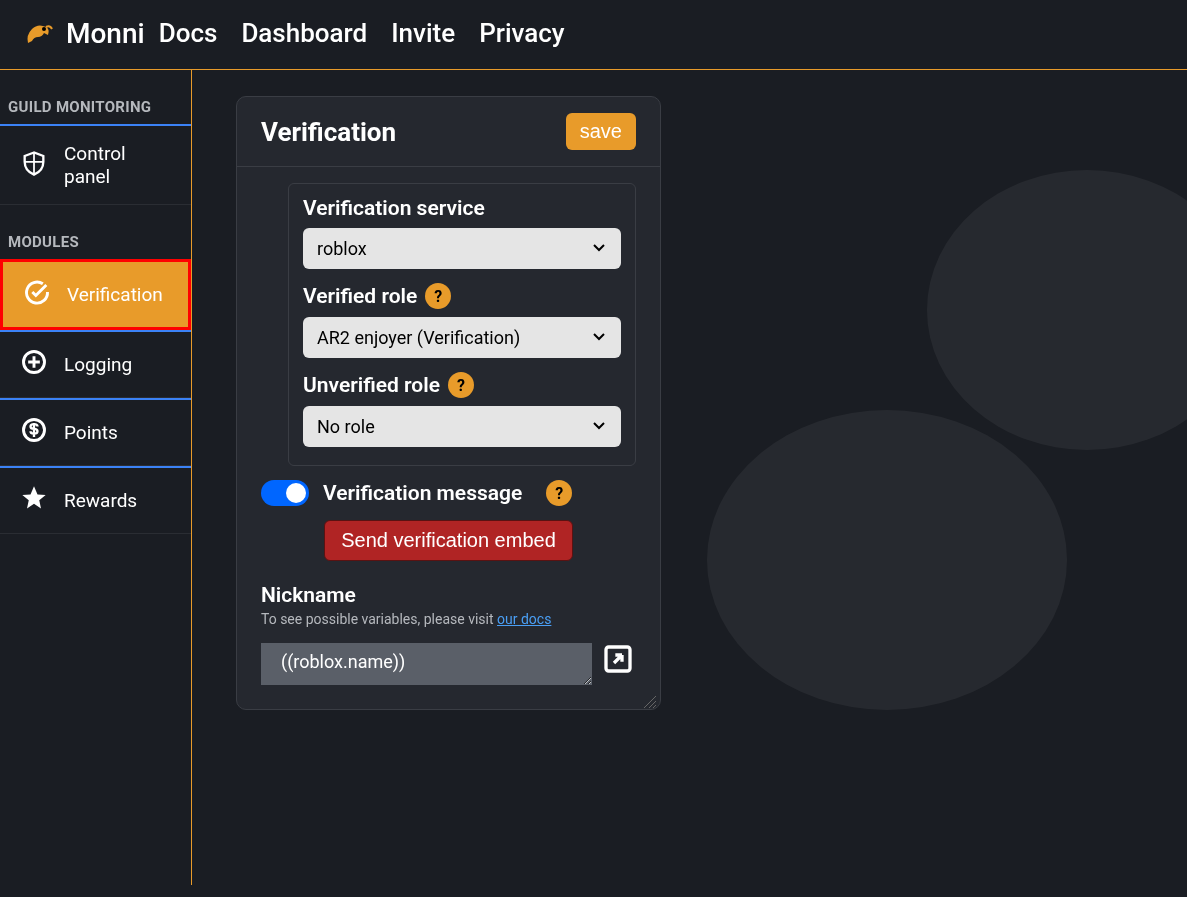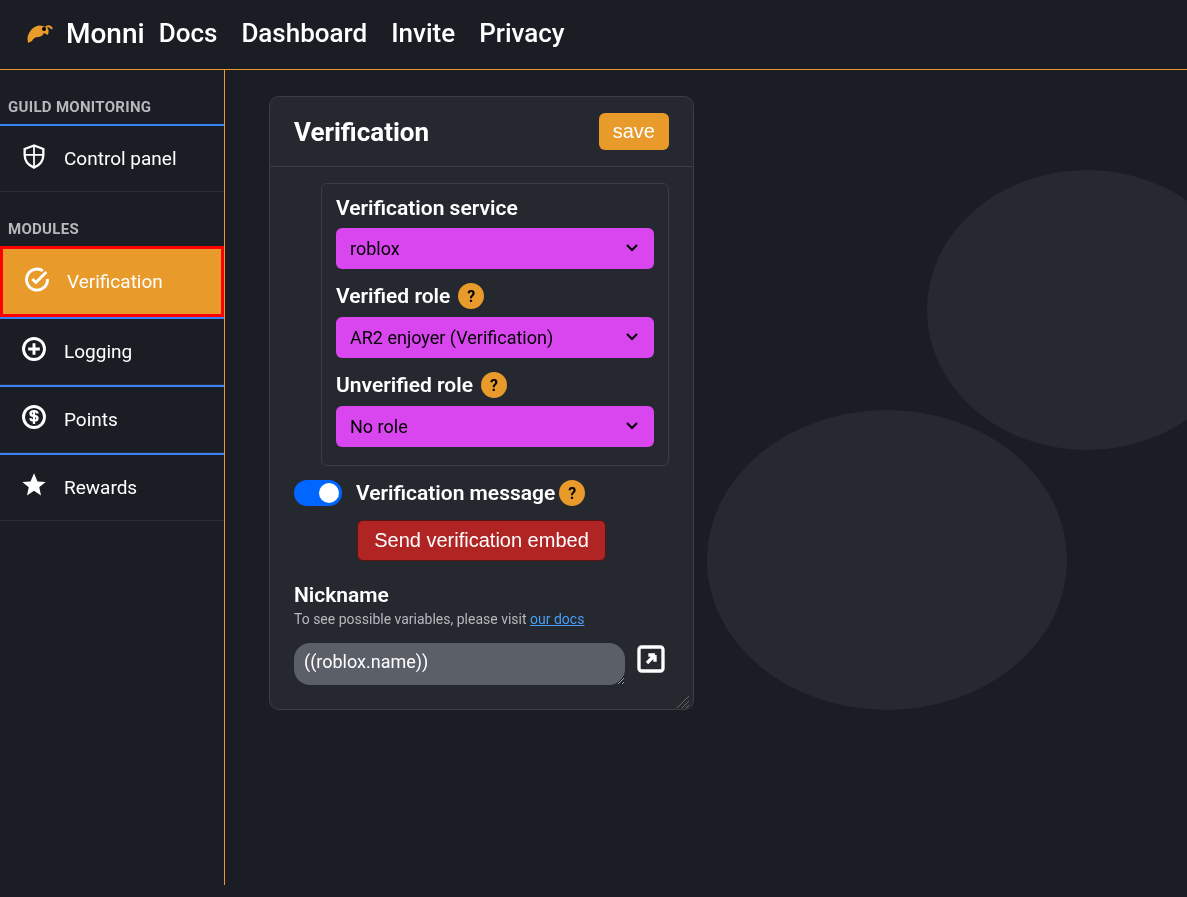--- a/index.html
+++ b/index.html
@@ -39,21 +39,21 @@
       font-size: 26px;
       font-weight: 500;
       color: #ffffff;
       cursor: pointer;
     }
     .body-wrap {
       display: flex;
       height: calc(100% - 82px);
     }
     .sidebar {
-      width: 225px;
+      width: 192px;
       border-right: 1px solid #e89b2a;
       background: #1a1d23;
       flex-shrink: 0;
     }
     .sidebar-section-title {
       padding: 28px 8px 8px 8px;
       font-size: 15px;
       font-weight: 700;
       color: #b5b8bd;
       letter-spacing: 0.3px;
@@ -153,21 +153,21 @@
       width: 26px;
       height: 26px;
       border-radius: 50%;
       background: #e89b2a;
       color: #000000;
       font-weight: 700;
       font-size: 16px;
     }
     .select-box {
       width: 100%;
-      background: #d946ef;
+      background: #e5e5e5;
       color: #000000;
       border: none;
       border-radius: 6px;
       padding: 10px 14px;
       font-size: 18px;
       display: flex;
       justify-content: space-between;
       align-items: center;
       cursor: pointer;
     }
@@ -197,21 +197,21 @@
       background: #ffffff;
       border-radius: 50%;
       top: 3px;
       right: 3px;
     }
     .toggle-label {
       font-size: 21px;
       font-weight: 600;
       display: flex;
       align-items: center;
-      gap: 4px;
+      gap: 24px;
     }
     .embed-btn-wrap {
       display: flex;
       justify-content: center;
       margin-bottom: 22px;
     }
     .embed-btn {
       background: #b02424;
       border: 1px solid #5a1212;
       color: #ffffff;
@@ -237,24 +237,24 @@
     }
     .nickname-row {
       display: flex;
       align-items: stretch;
       gap: 8px;
     }
     .nickname-input {
       flex: 1;
       background: #5a5f68;
       border: none;
-      border-radius: 16px;
+      border-radius: 0;
       color: #ffffff;
       font-size: 18px;
-      padding: 8px 10px;
+      padding: 8px 20px;
       resize: both;
       height: 42px;
       font-family: inherit;
     }
     .expand-btn {
       width: 36px;
       height: 36px;
       display: flex;
       align-items: center;
       justify-content: center;

